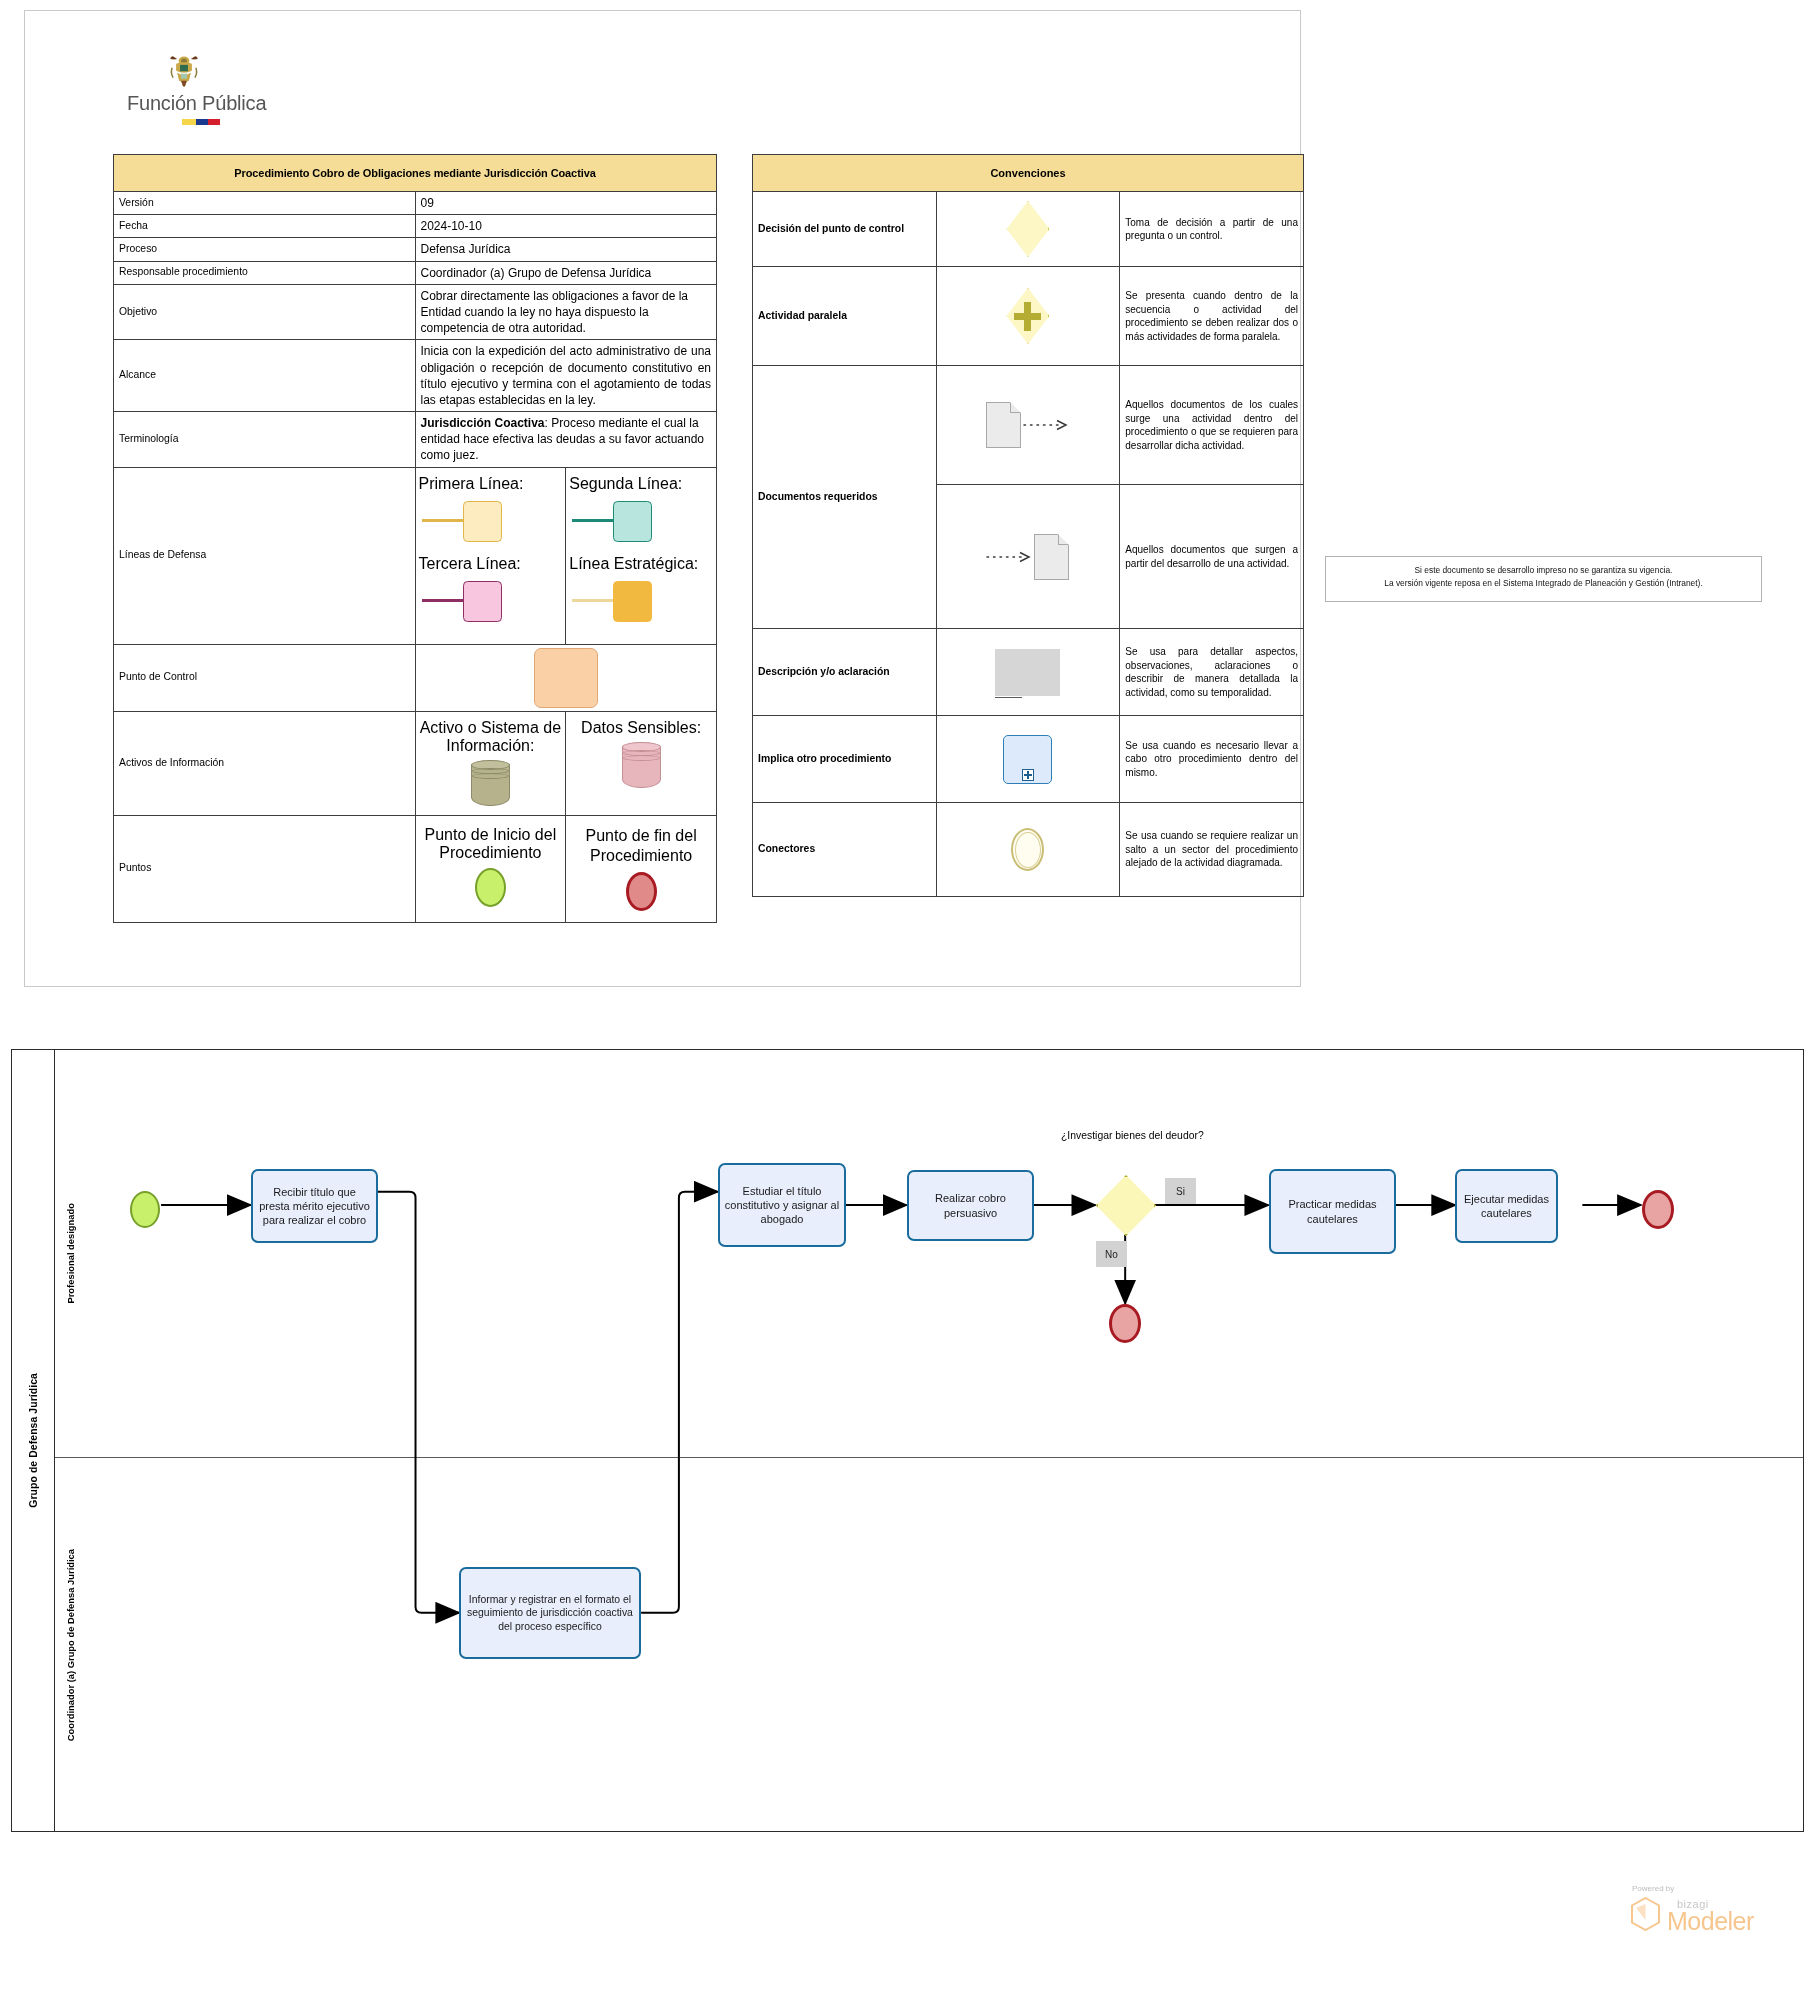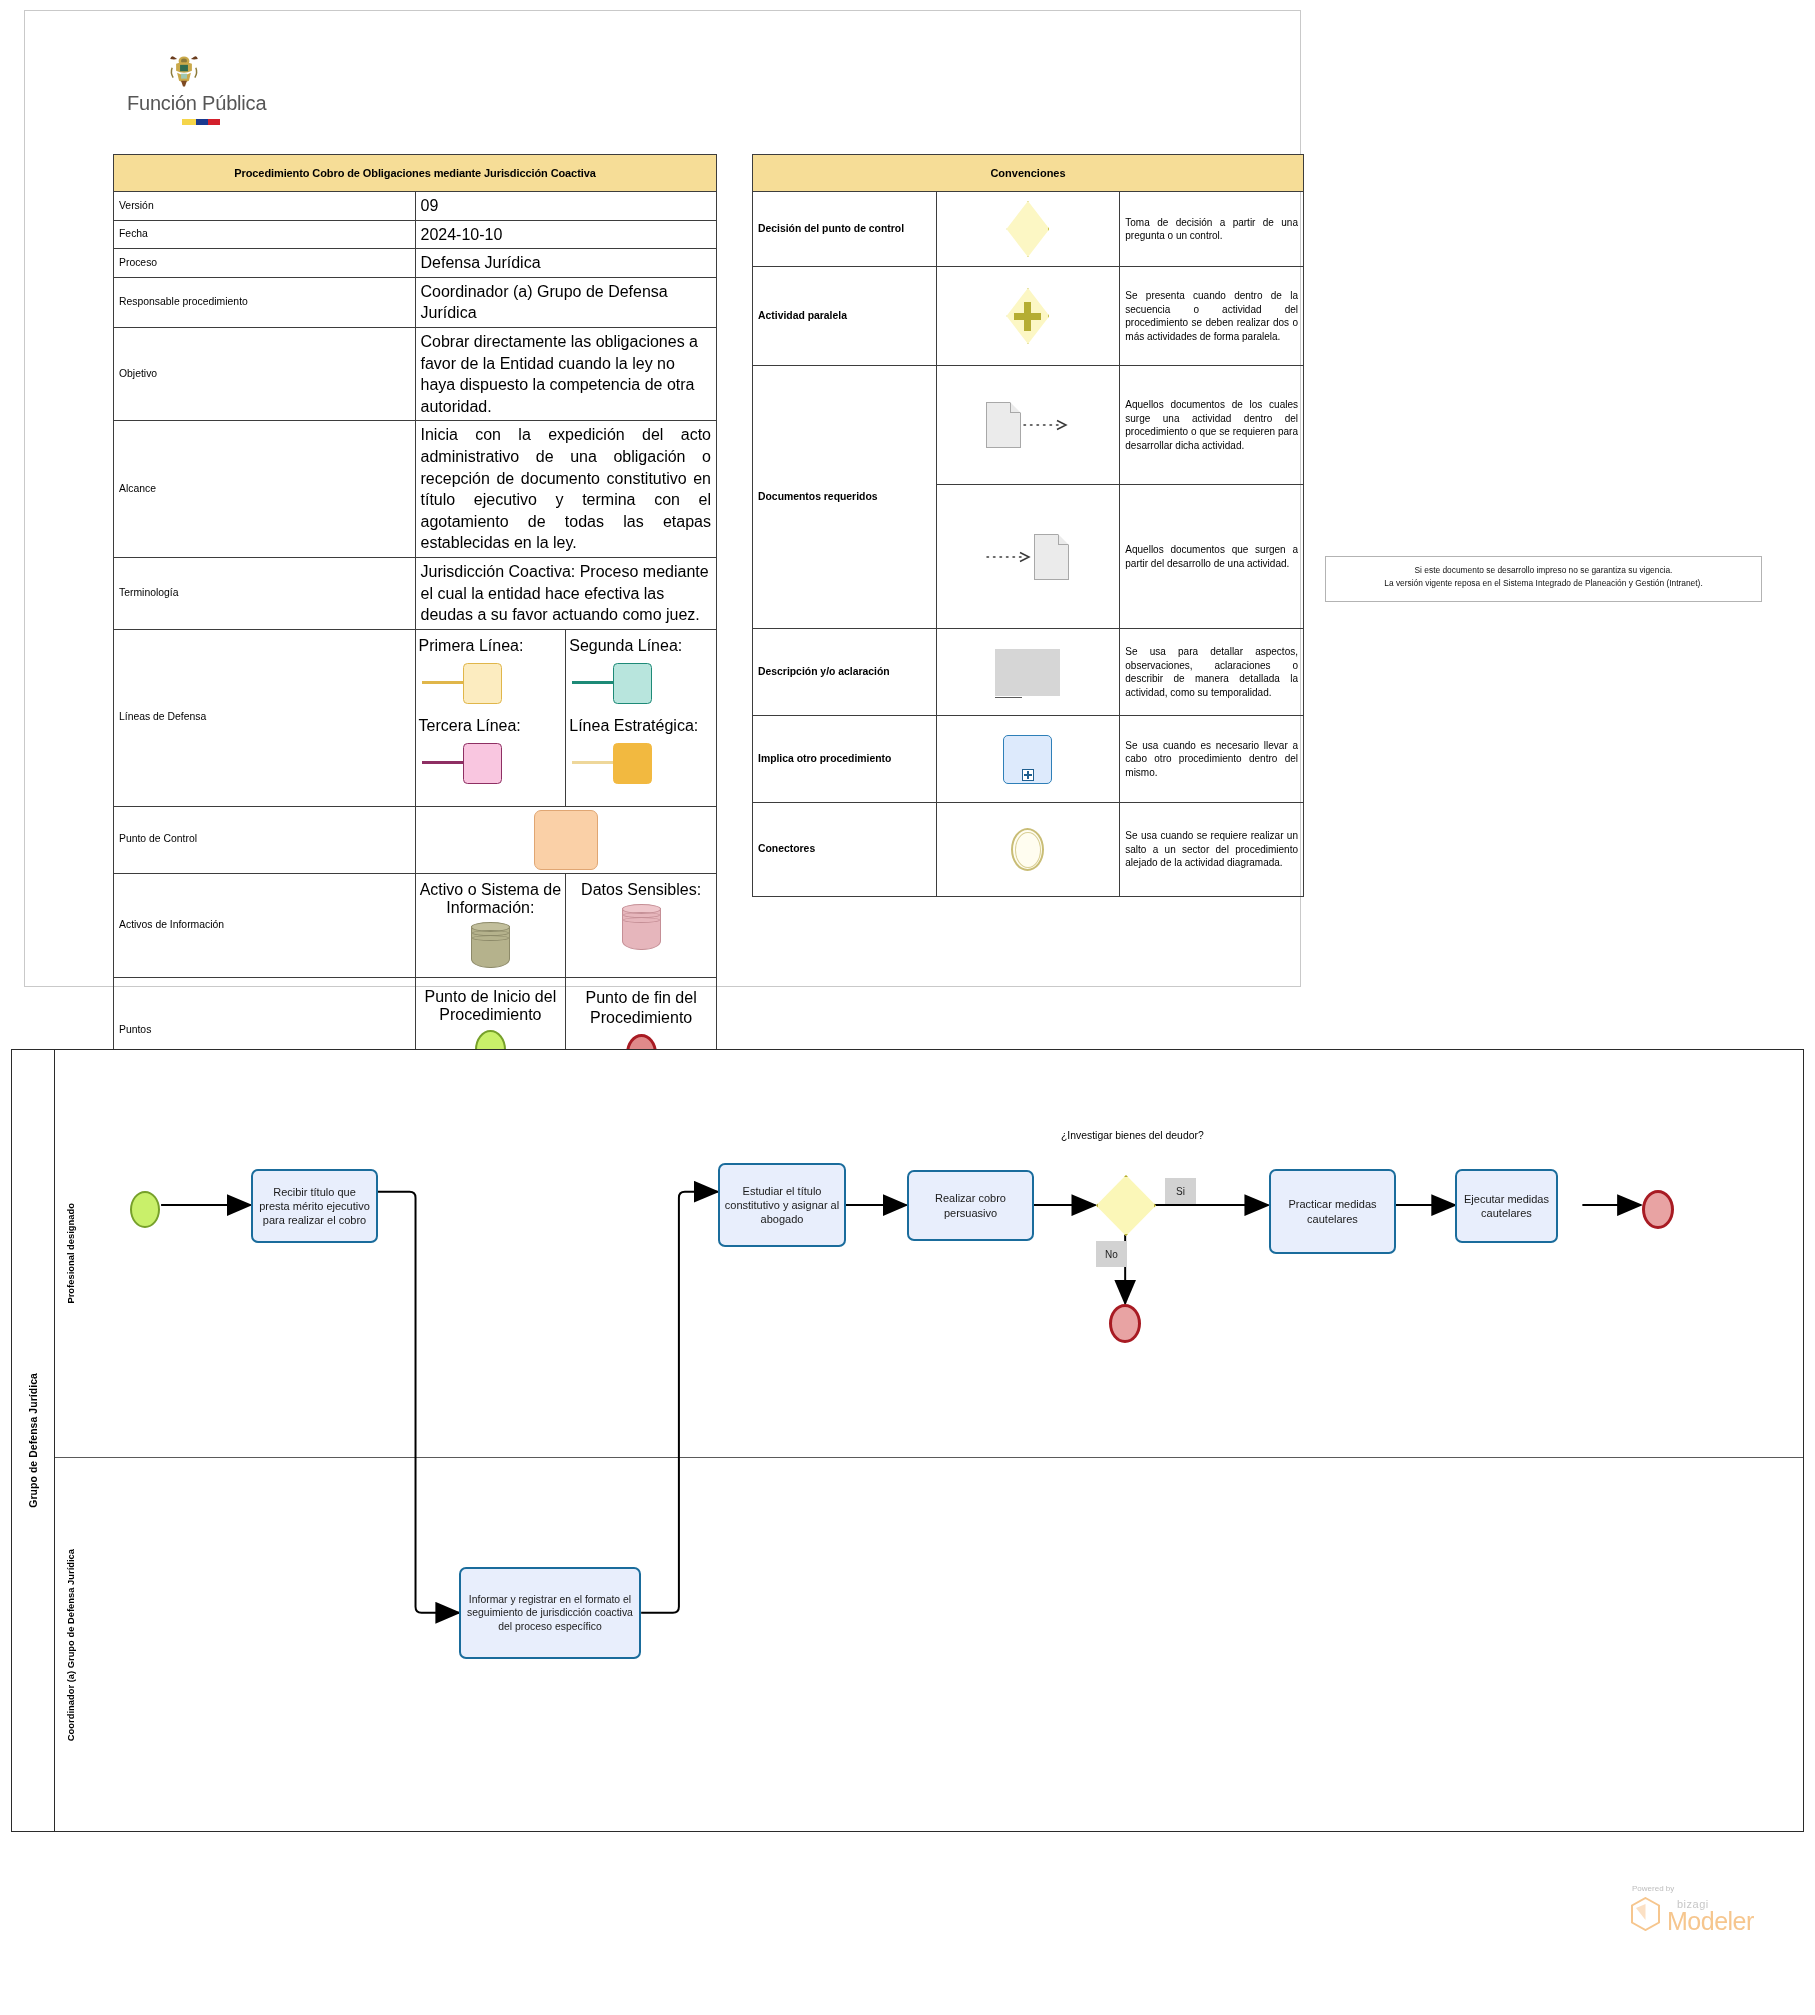--- a/index.html
+++ b/index.html
@@ -17,23 +17,23 @@
   #logo-flag .f2{width:31%;background:#1b3a8f;}
   #logo-flag .f3{width:31%;background:#d3202c;}
 
   table.conv{border-collapse:collapse;table-layout:fixed;}
   table.conv td, table.conv th{border:0.7px solid #3d3d3d;vertical-align:middle;padding:3px 5px;box-sizing:border-box;}
 
   
   #meta-table{position:absolute;left:88px;top:143px;width:604px;}
   #meta-table .hdr{background:#f6dd97;text-align:center;font-size:11px;font-weight:600;padding:12px 3px;letter-spacing:-0.1px;}
   #meta-table td.k{width:137px;font-size:10.4px;line-height:1.2;}
-  #meta-table td.v{font-size:16px;line-height:1.35;}
+  #meta-table td.v{font-size:12px;line-height:1.35;}
   #meta-table td.v.just{text-align:justify;}
-  .bold{font-weight:400;}
+  .bold{font-weight:700;}
 
   
   .ld-wrap{display:flex;}
   .ld-col{flex:1;padding:7px 3px 9px 3px;}
   .ld-col.brd{border-right:0.7px solid #3d3d3d;}
   .ld-label{font-size:16px;margin-bottom:8px;}
   .ld-shape{position:relative;height:41px;margin-bottom:13px;}
   .ld-stub{position:absolute;left:3px;top:18px;width:45px;height:3.5px;}
   .ld-box{position:absolute;left:44px;top:0;width:39px;height:41px;border-radius:4.5px;border:1.2px solid;box-sizing:border-box;}
 

